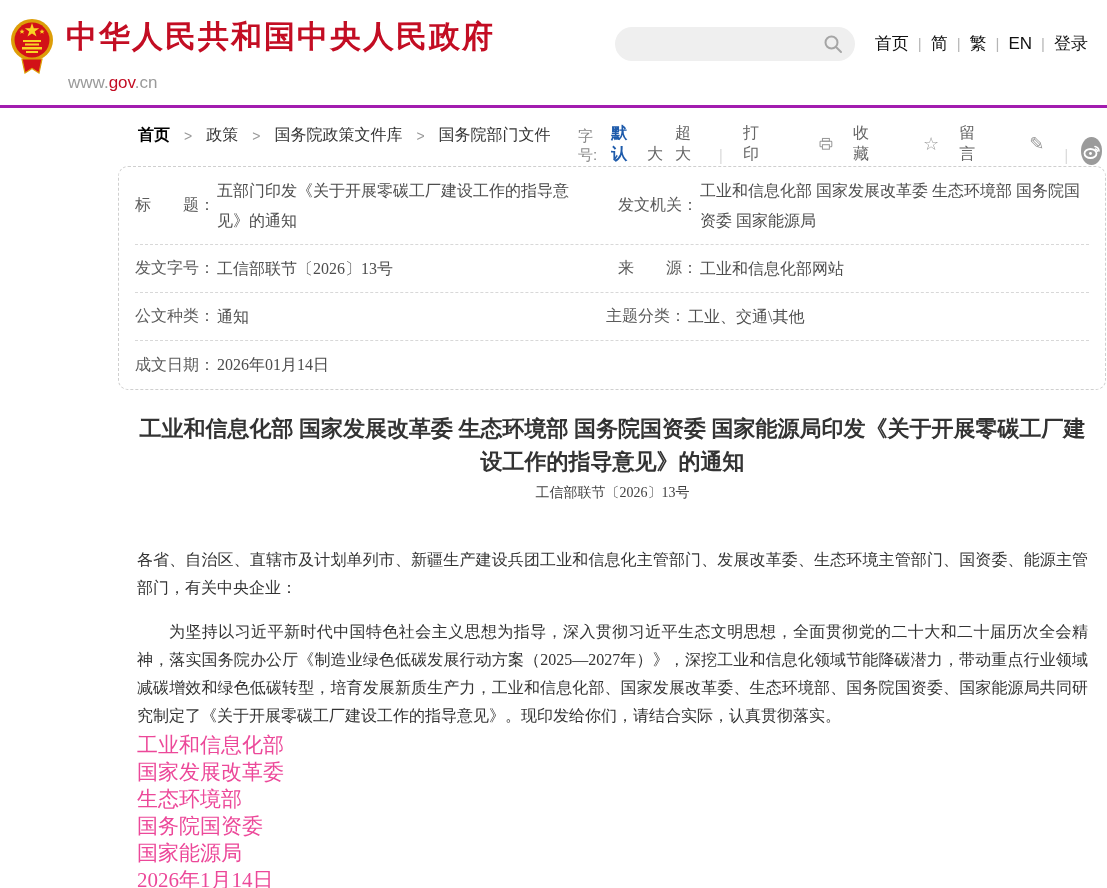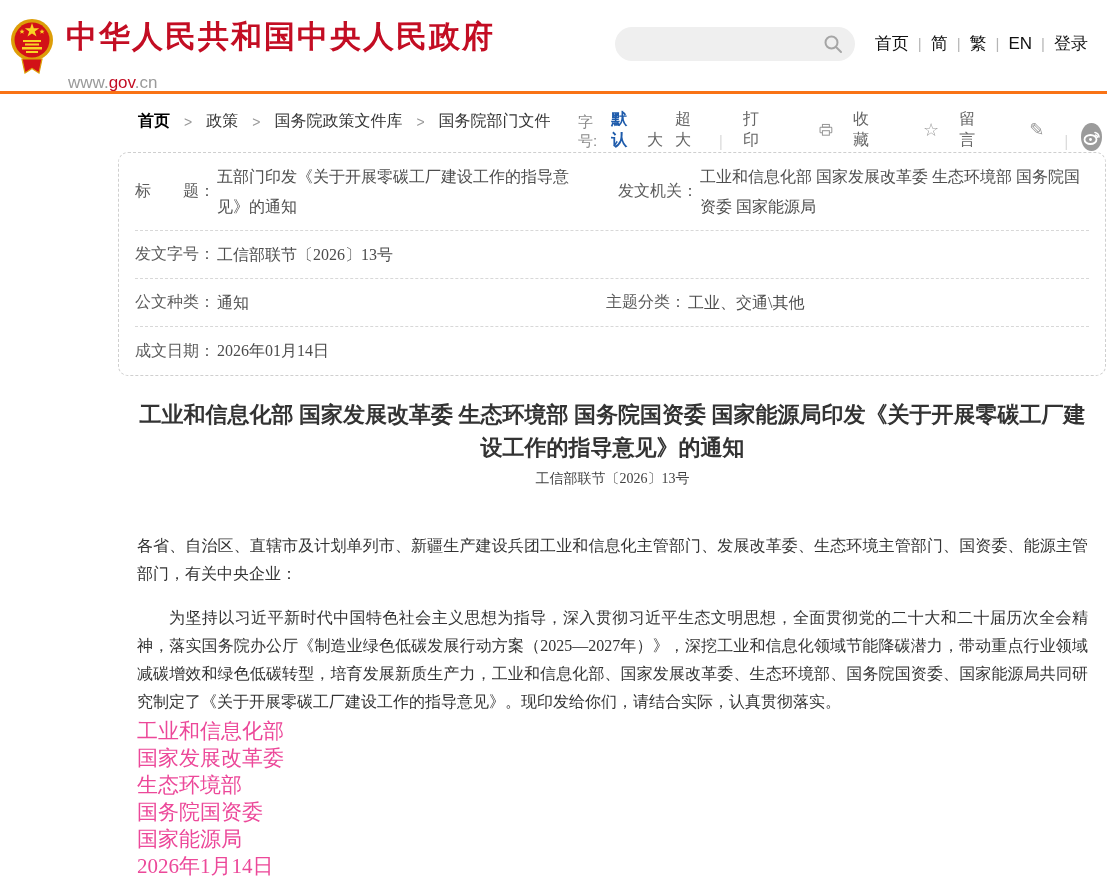--- a/index.html
+++ b/index.html
@@ -1,20 +1,20 @@
 <!DOCTYPE html>
 <html><head>
 <meta charset="utf-8">
 <style>
   * { margin:0; padding:0; box-sizing:border-box; }
   html,body { width:1107px; height:888px; background:#fff; overflow:hidden;
     font-family:"Liberation Sans","DejaVu Sans",sans-serif; }
 
   
-  .header { position:relative; height:94px; background:#fff; border-bottom:3px solid #f97316; }
+  .header { position:relative; height:108px; background:#fff; border-bottom:3px solid #a21caf; }
   .emblem { position:absolute; left:10px; top:15px; width:44px; height:64px; }
   .site-title { position:absolute; left:66px; top:16px; font-size:31px; font-weight:bold;
     color:#c30d23; letter-spacing:2px; font-family:"Liberation Serif","DejaVu Serif",serif; }
   .site-url { position:absolute; left:68px; top:73px; font-size:17px; color:#9a9a9a; }
   .site-url .gov { color:#c30d23; }
   .search-wrap { position:absolute; left:615px; top:27px; width:240px; height:34px; }
   .search-input { width:240px; height:34px; background:#efefef; border:none; border-radius:17px;
     padding:0 42px 0 16px; font-size:15px; color:#333; outline:none; }
   .search-icon { position:absolute; right:12px; top:7px; }
   .top-nav { position:absolute; right:10px; top:32px; font-size:17px; color:#111;
@@ -177,20 +177,24 @@
     <div class="meta-cell right">
       <span class="meta-label">发文机关：</span>
       <span class="meta-value">工业和信息化部 国家发展改革委 生态环境部 国务院国资委 国家能源局</span>
     </div>
   </div>
   <div class="meta-row short">
     <div class="meta-cell left">
       <span class="meta-label">发文字号：</span>
       <span class="meta-value">工信部联节〔2026〕13号</span>
     </div>
+    <div class="meta-cell right">
+      <span class="meta-label">来　　源：</span>
+      <span class="meta-value">工业和信息化部网站</span>
+    </div>
   </div>
   <div class="meta-row short">
     <div class="meta-cell right">
       <span class="meta-label">公文种类：</span>
       <span class="meta-value">通知</span>
     </div>
     <div class="meta-cell left">
       <span class="meta-label">主题分类：</span>
       <span class="meta-value">工业、交通\其他</span>
     </div>

